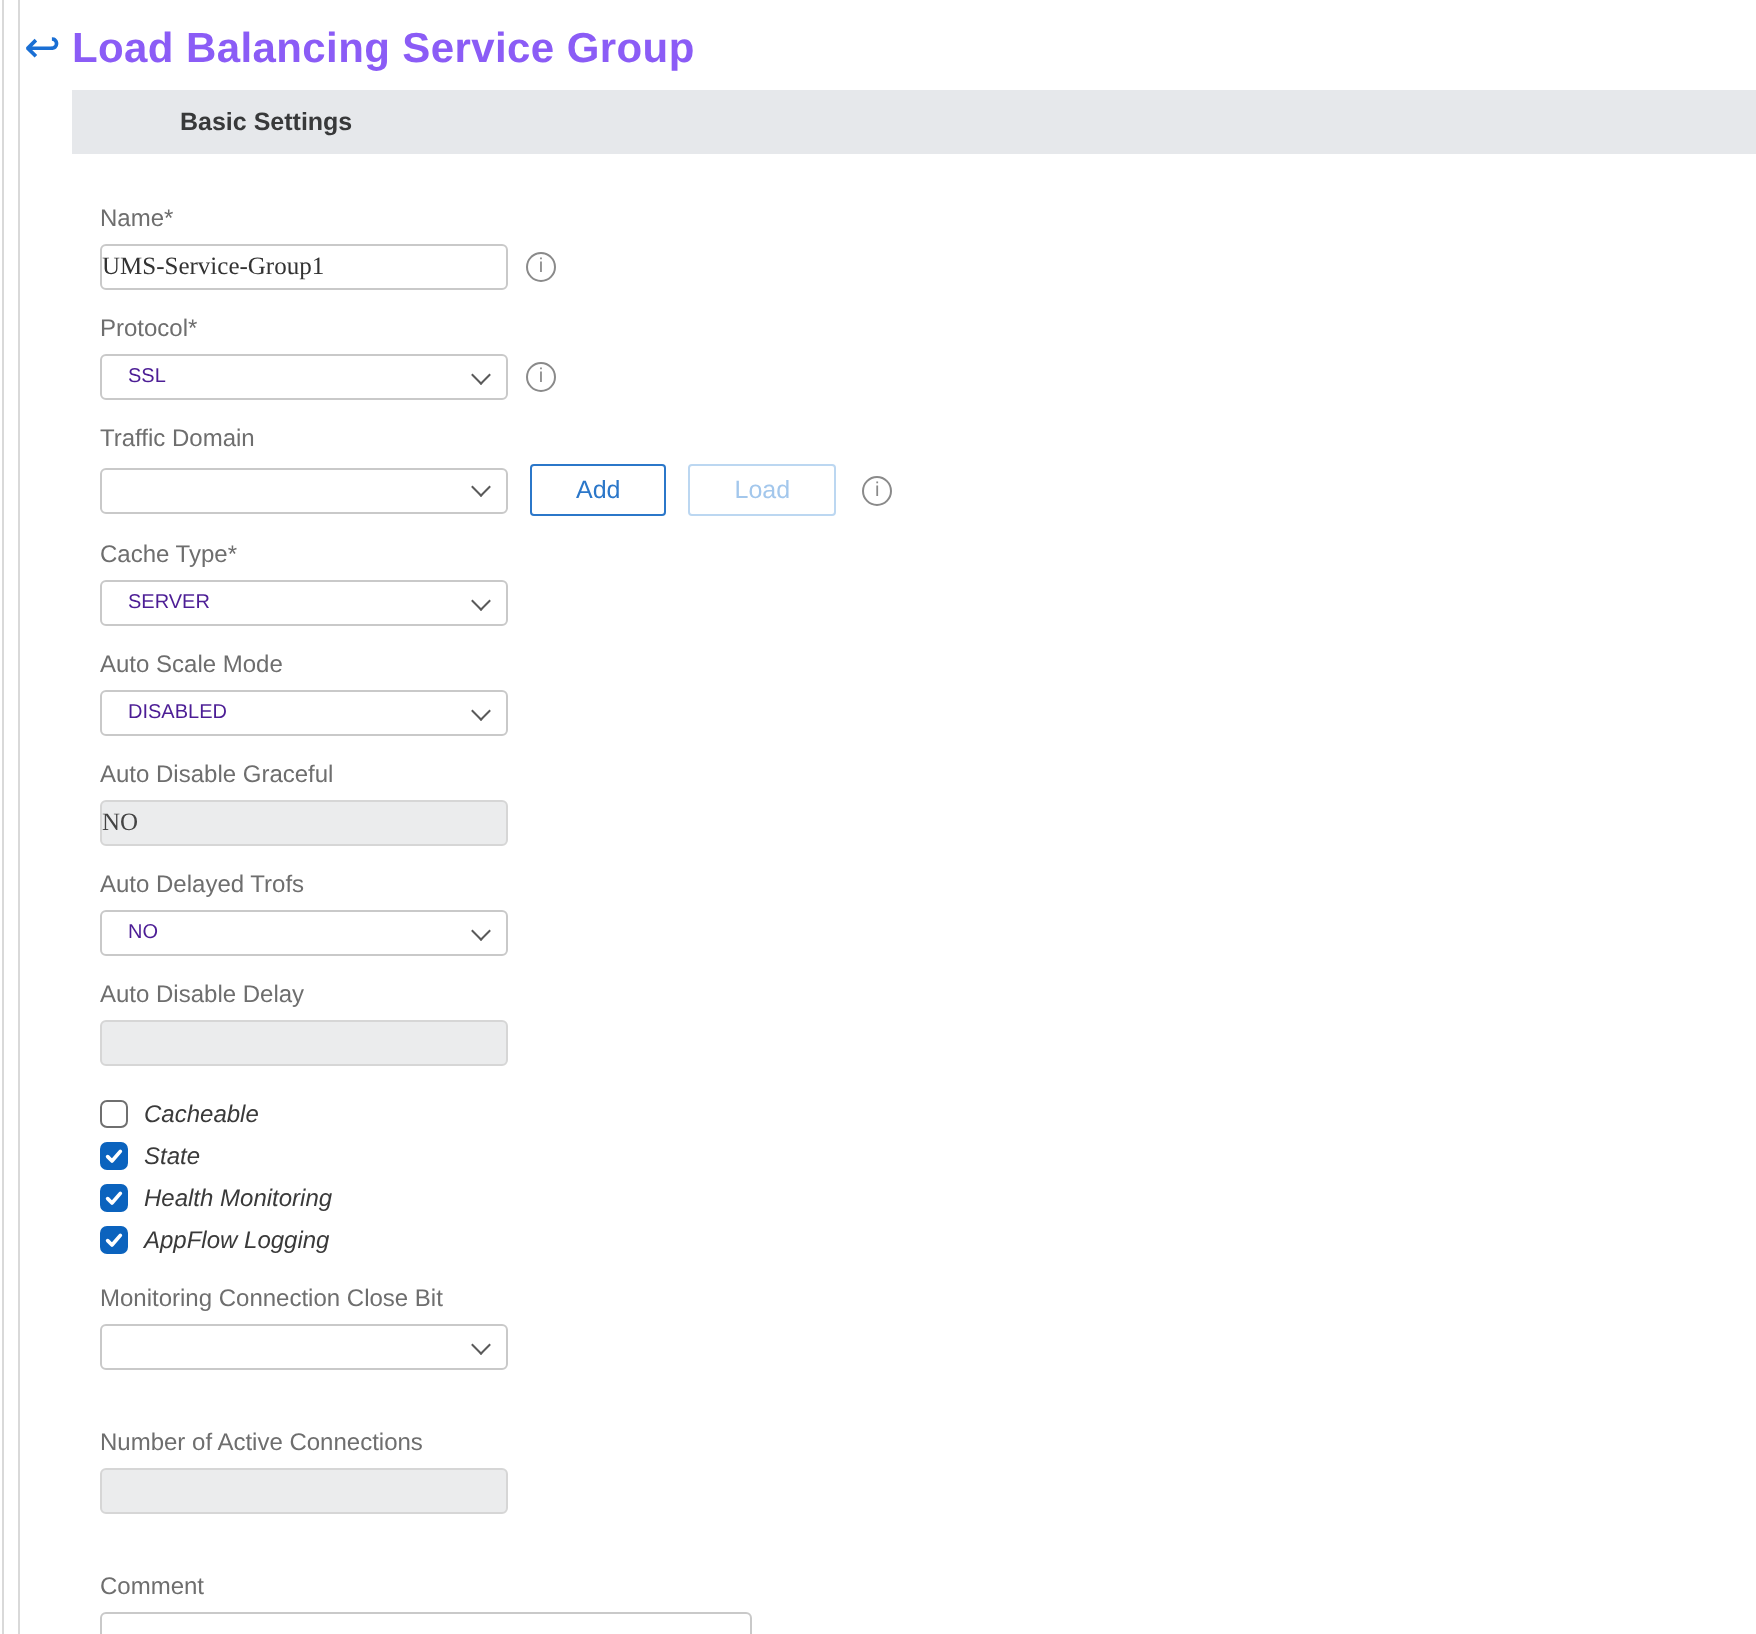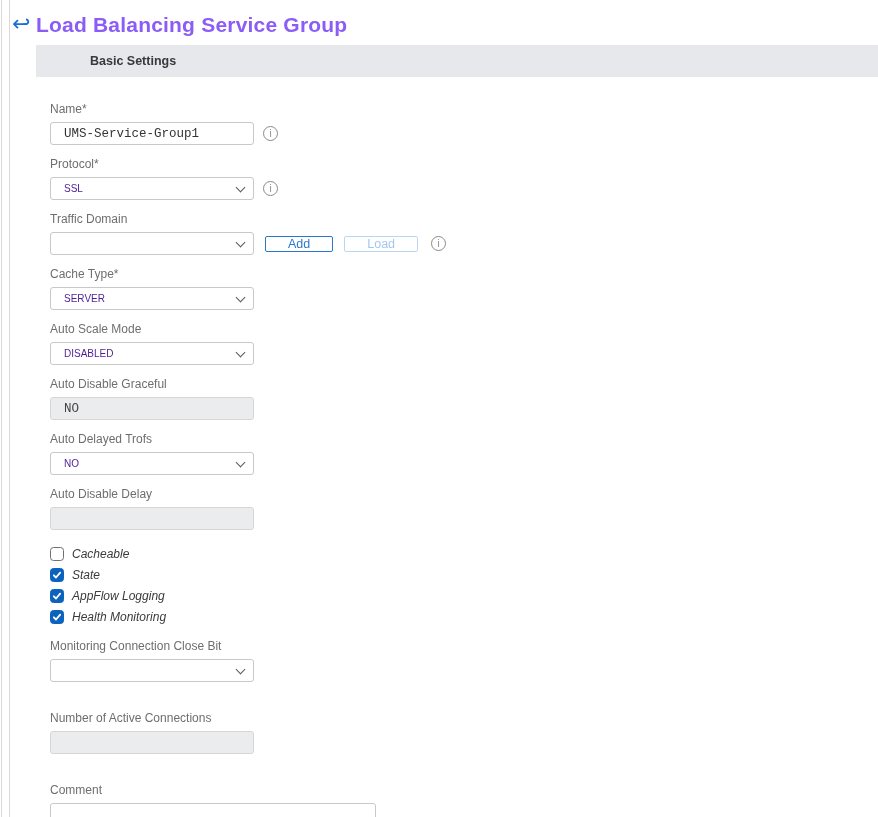--- a/index.html
+++ b/index.html
@@ -24,36 +24,36 @@
   .section-title { font-size:12.5px; font-weight:bold; color:#38393a;padding-left:40px; }
 
   .form { background:#ffffff; padding:13px 0 5px 14px; }
 
   .field { margin-bottom:9px; }
   .field-label { display:block; font-size:12px; color:#6e6e6e; margin-bottom:6px; line-height:14px;margin-top:12px; }
 
   .text-input, .sel, .dis-input {
     width:204px; height:23px; border:1px solid #c9c9c9; border-radius:3px;
     font-size:12.5px; color:#333; background:#fff; }
-  .text-input, .dis-input { padding-left:13px; font-family:Liberation Mono, monospace; outline:none; }
+  .text-input, .dis-input { font-family:Liberation Serif, serif; outline:none; }
   .dis-input { background:#ebeced; border-color:#d6d6d6; color:#444; }
 
   .sel { display:flex; align-items:center; justify-content:space-between;
     padding-left:13px; padding-right:9px; cursor:pointer; }
   .sel .sel-value { font-size:10px; color:#4c1d95; white-space:nowrap; }
   .chev { width:7px; height:7px; border-right:1.4px solid #5a5a5a; border-bottom:1.4px solid #5a5a5a;
     transform:rotate(45deg); margin-top:-3px; flex:none; }
 
   .row { display:flex; align-items:center; }
   .info-icon { width:15px; height:15px; border:1px solid #8a8a8a; border-radius:50%;
     color:#8a8a8a; font-size:10px; line-height:13px; text-align:center; margin-left:9px;
     flex:none; cursor:pointer; }
   .info-icon.far { margin-left:13px; }
 
-  .btn-outline { height:16px; min-width:68px; padding:0 22px; margin-left:11px;
+  .btn-outline { height:26px; min-width:68px; padding:0 22px; margin-left:11px;
     background:#fff; border:1px solid #2b77c9; border-radius:2px;
     color:#2b77c9; font-size:12.5px; font-family:"Liberation Sans", sans-serif; cursor:pointer; }
   .btn-outline.disabled { border-color:#bcd7f1; color:#a3c7ec; cursor:default; }
 
   
   .check-group { margin:14px 0 8px 0;font-style:italic; }
   .check-row { display:flex; align-items:center; height:20px; margin-bottom:1px; }
   .checkbox { width:14px; height:14px; border:1.5px solid #6f6f6f; border-radius:3.5px;
     background:#fff; margin-right:8px; flex:none; cursor:pointer;
     display:flex; align-items:center; justify-content:center; }
@@ -171,29 +171,29 @@
               </svg>
           </span>
           <span class="check-label">State</span>
         </div>
         <div class="check-row">
           <span class="checkbox checked">
             <svg width="10" height="10" viewBox="0 0 12 12">
                 <polyline points="2.2,6.4 4.8,9 9.8,3.2" fill="none" stroke="#ffffff" stroke-width="2.2" stroke-linecap="round" stroke-linejoin="round"></polyline>
               </svg>
           </span>
-          <span class="check-label">AppFlow Logging</span>
+          <span class="check-label">Health Monitoring</span>
         </div>
         <div class="check-row">
           <span class="checkbox checked">
             <svg width="10" height="10" viewBox="0 0 12 12">
                 <polyline points="2.2,6.4 4.8,9 9.8,3.2" fill="none" stroke="#ffffff" stroke-width="2.2" stroke-linecap="round" stroke-linejoin="round"></polyline>
               </svg>
           </span>
-          <span class="check-label">Health Monitoring</span>
+          <span class="check-label">AppFlow Logging</span>
         </div>
       </div>
 
       <div class="field">
         <label class="field-label">Monitoring Connection Close Bit</label>
         <div class="sel">
           <span class="sel-value"></span>
           <span class="chev"></span>
         </div>
       </div>

